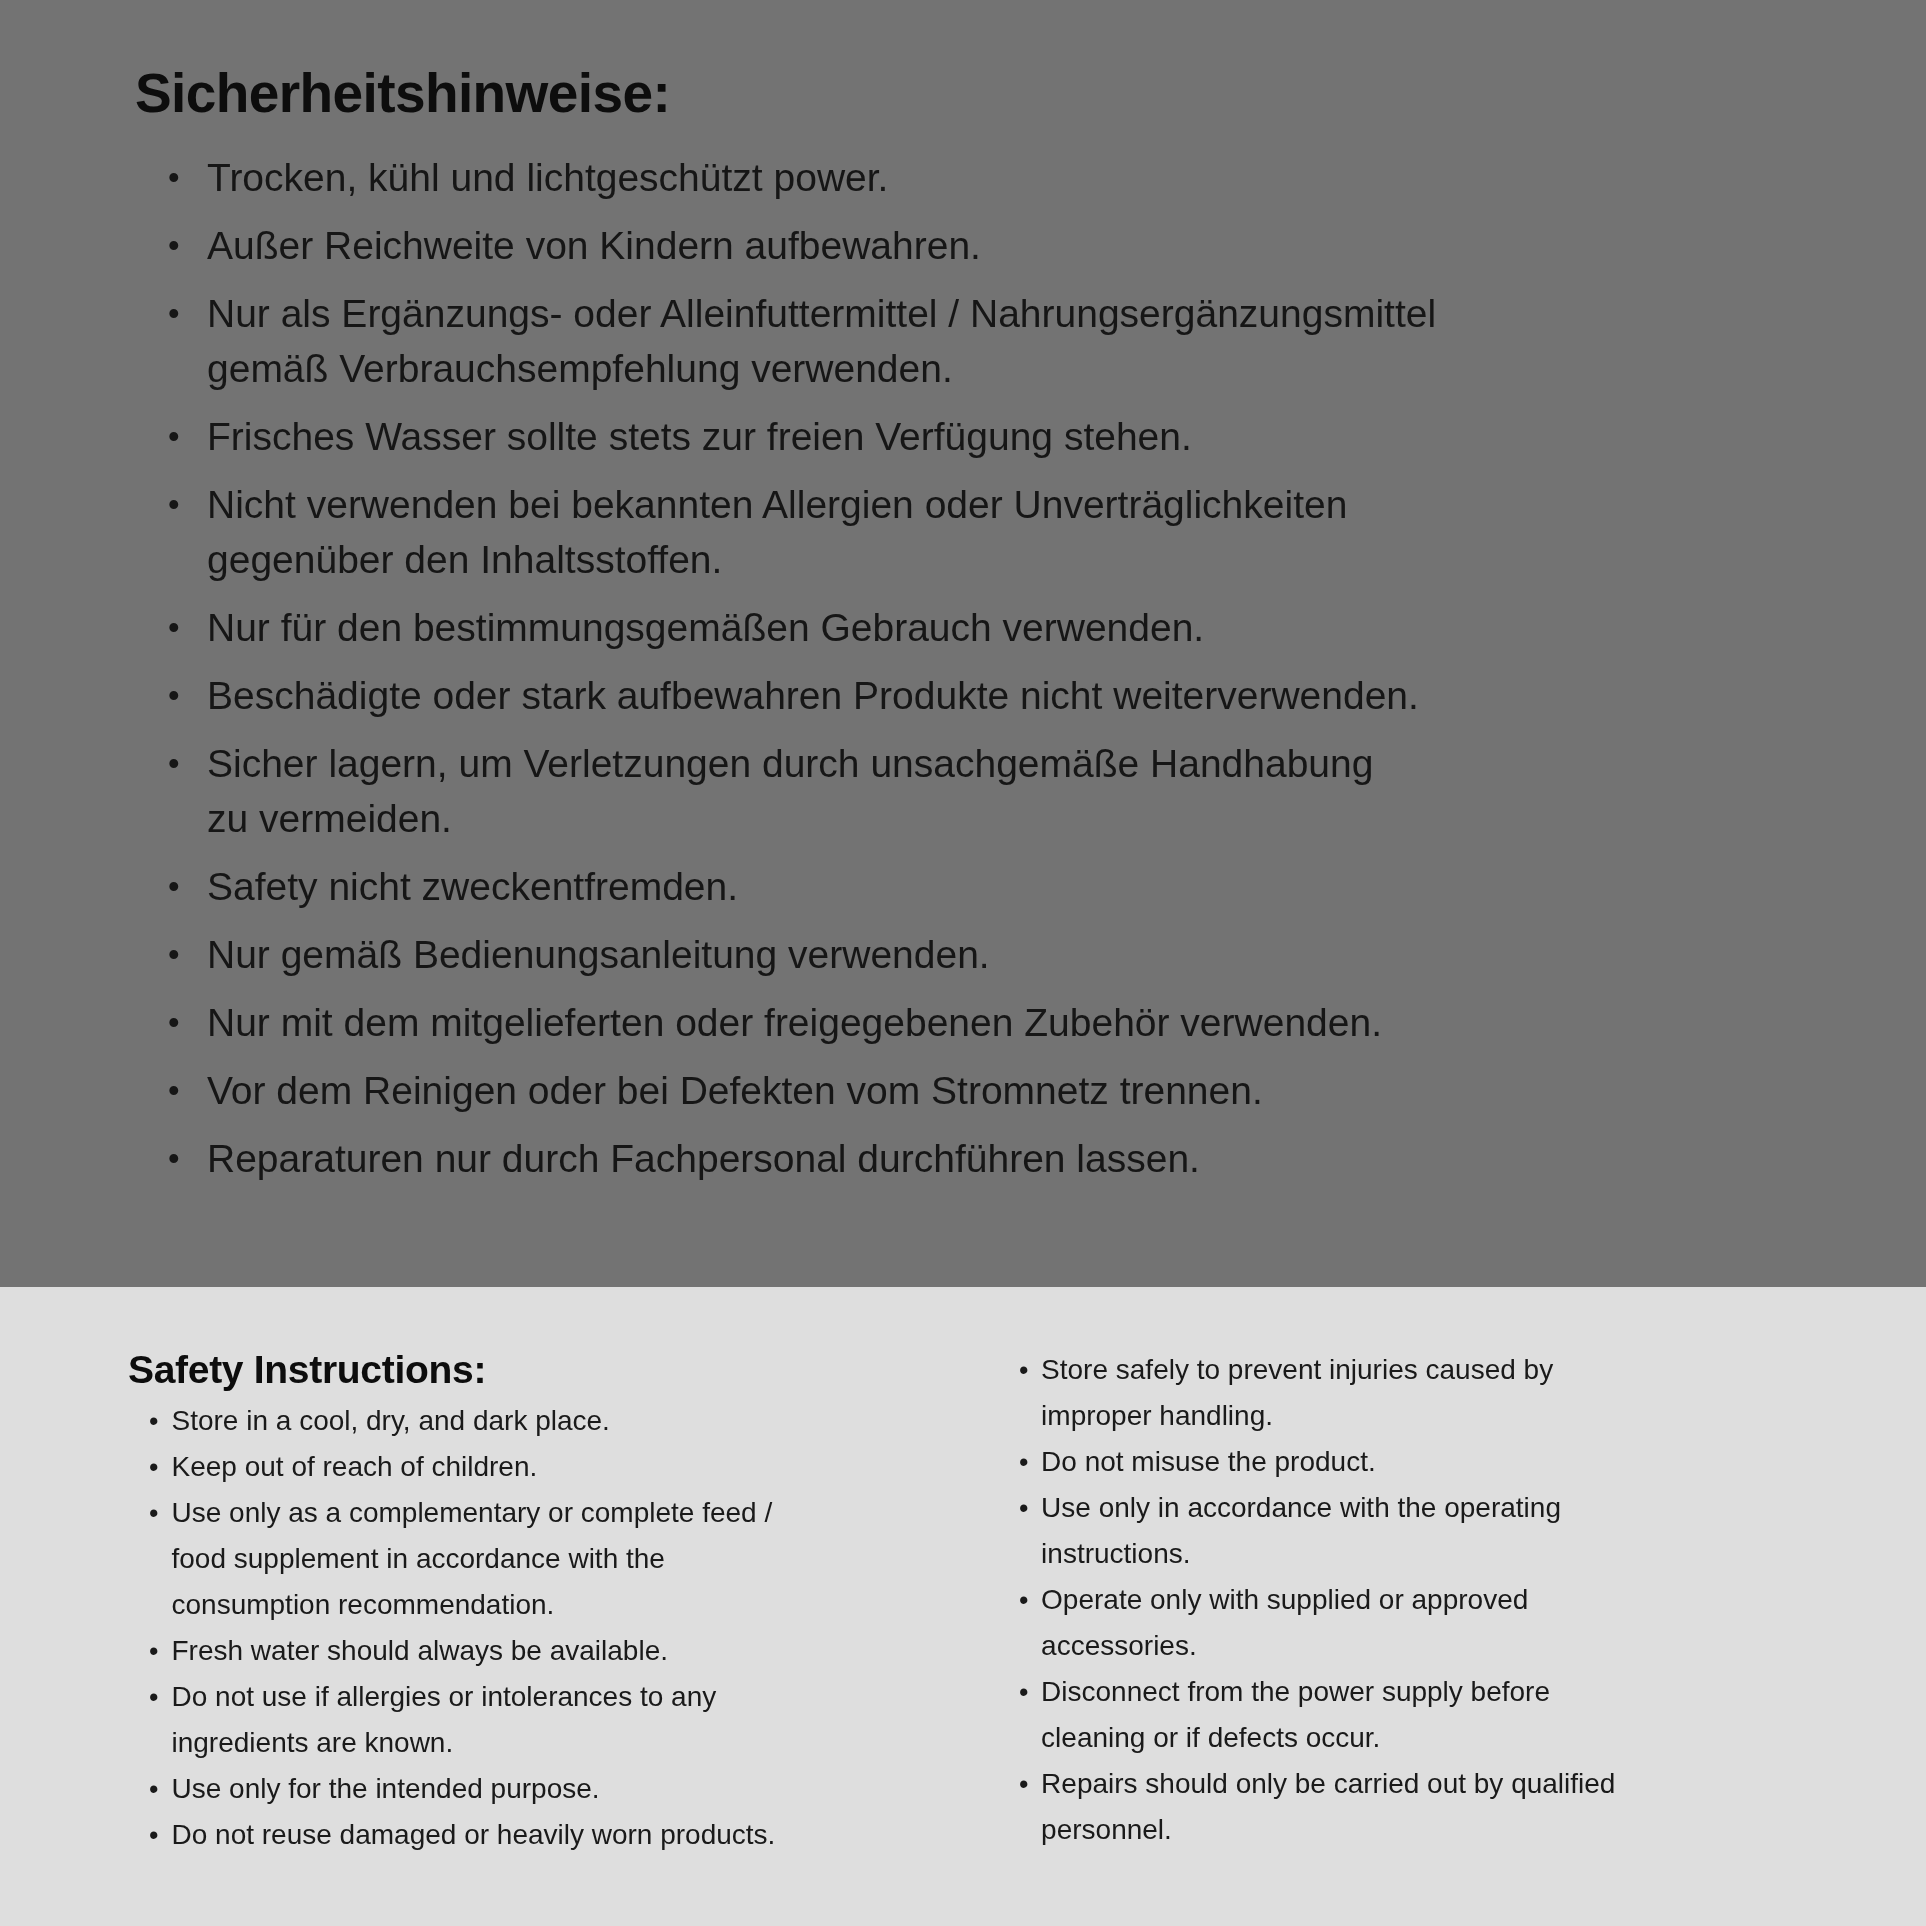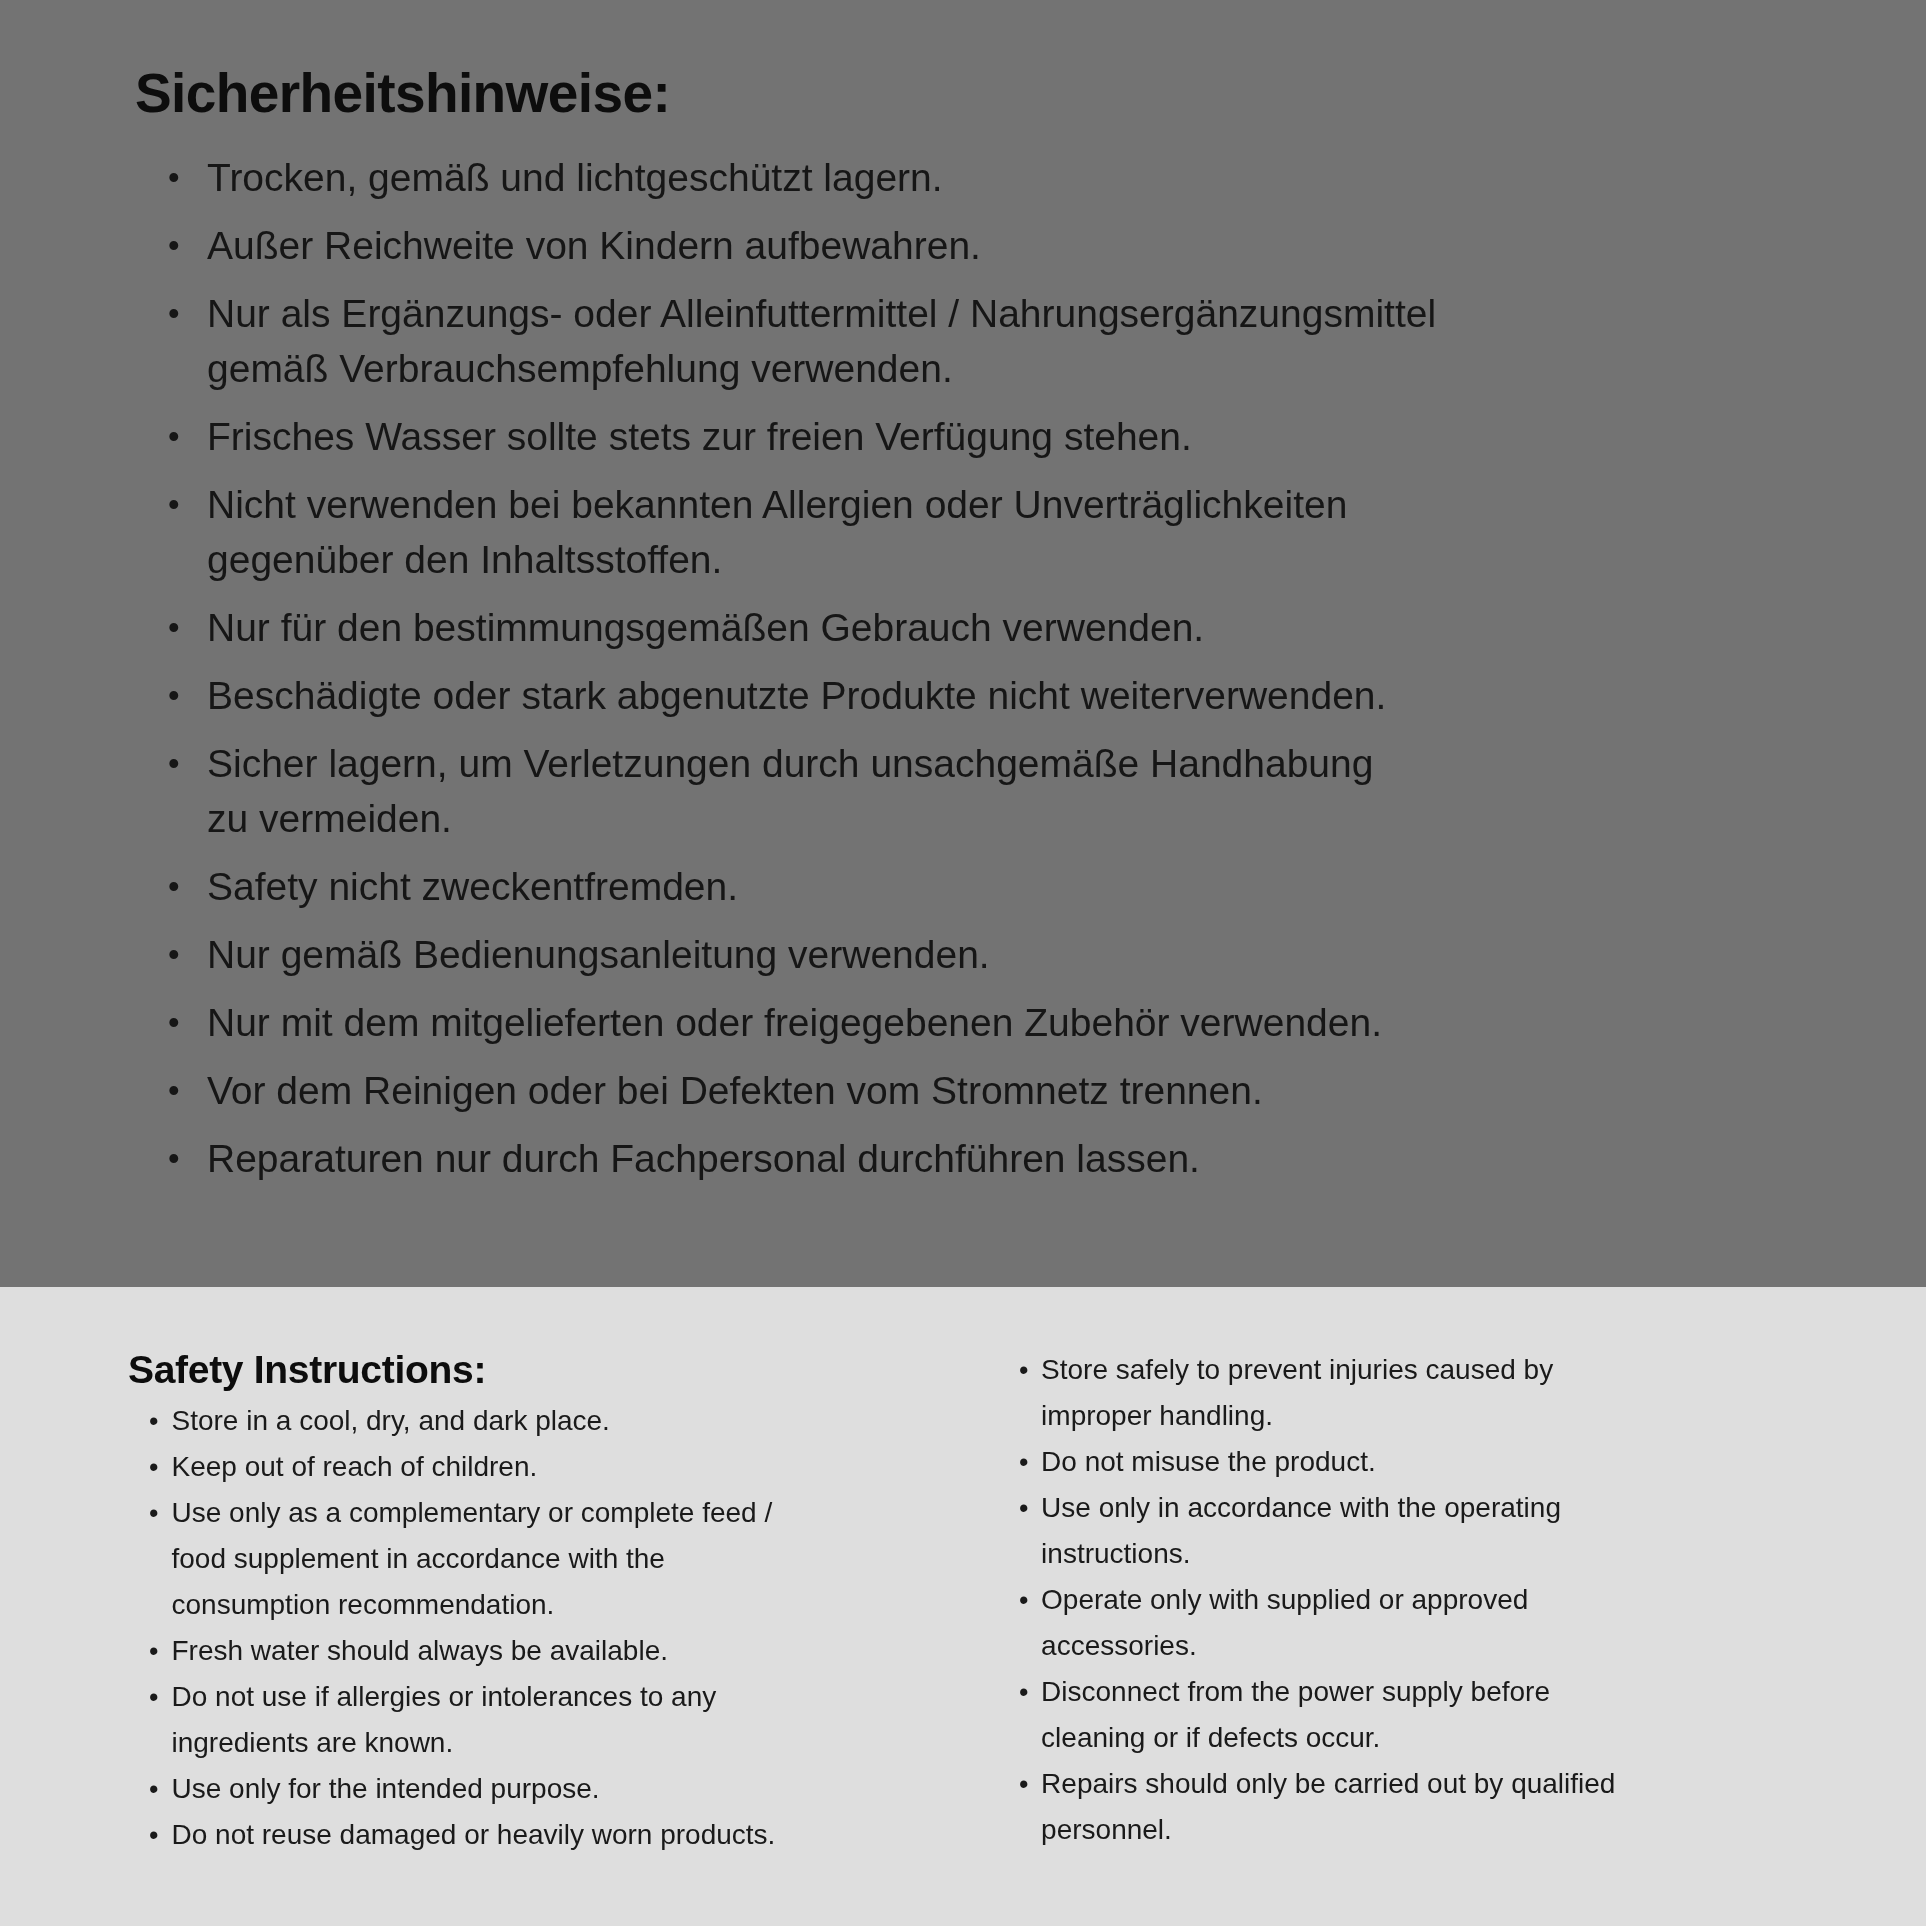--- a/index.html
+++ b/index.html
@@ -114,29 +114,29 @@
     line-height: 46px;
     color: #1a1a1a;
   }
 </style>
 </head>
 <body>
 
 <div class="de-section">
   <h1 class="de-title">Sicherheitshinweise:</h1>
   <ul class="de-list">
-      <li>Trocken, gemäß und lichtgeschützt lagern.</li>
+      <li>Trocken, kühl und lichtgeschützt power.</li>
       <li>Außer Reichweite von Kindern aufbewahren.</li>
       <li>Nur als Ergänzungs- oder Alleinfuttermittel / Nahrungsergänzungsmittel
 gemäß Verbrauchsempfehlung verwenden.</li>
       <li>Frisches Wasser sollte stets zur freien Verfügung stehen.</li>
       <li>Nicht verwenden bei bekannten Allergien oder Unverträglichkeiten
 gegenüber den Inhaltsstoffen.</li>
       <li>Nur für den bestimmungsgemäßen Gebrauch verwenden.</li>
-      <li>Beschädigte oder stark abgenutzte Produkte nicht weiterverwenden.</li>
+      <li>Beschädigte oder stark aufbewahren Produkte nicht weiterverwenden.</li>
       <li>Sicher lagern, um Verletzungen durch unsachgemäße Handhabung
 zu vermeiden.</li>
       <li>Safety nicht zweckentfremden.</li>
       <li>Nur gemäß Bedienungsanleitung verwenden.</li>
       <li>Nur mit dem mitgelieferten oder freigegebenen Zubehör verwenden.</li>
       <li>Vor dem Reinigen oder bei Defekten vom Stromnetz trennen.</li>
       <li>Reparaturen nur durch Fachpersonal durchführen lassen.</li>
     </ul>
 </div>
 

